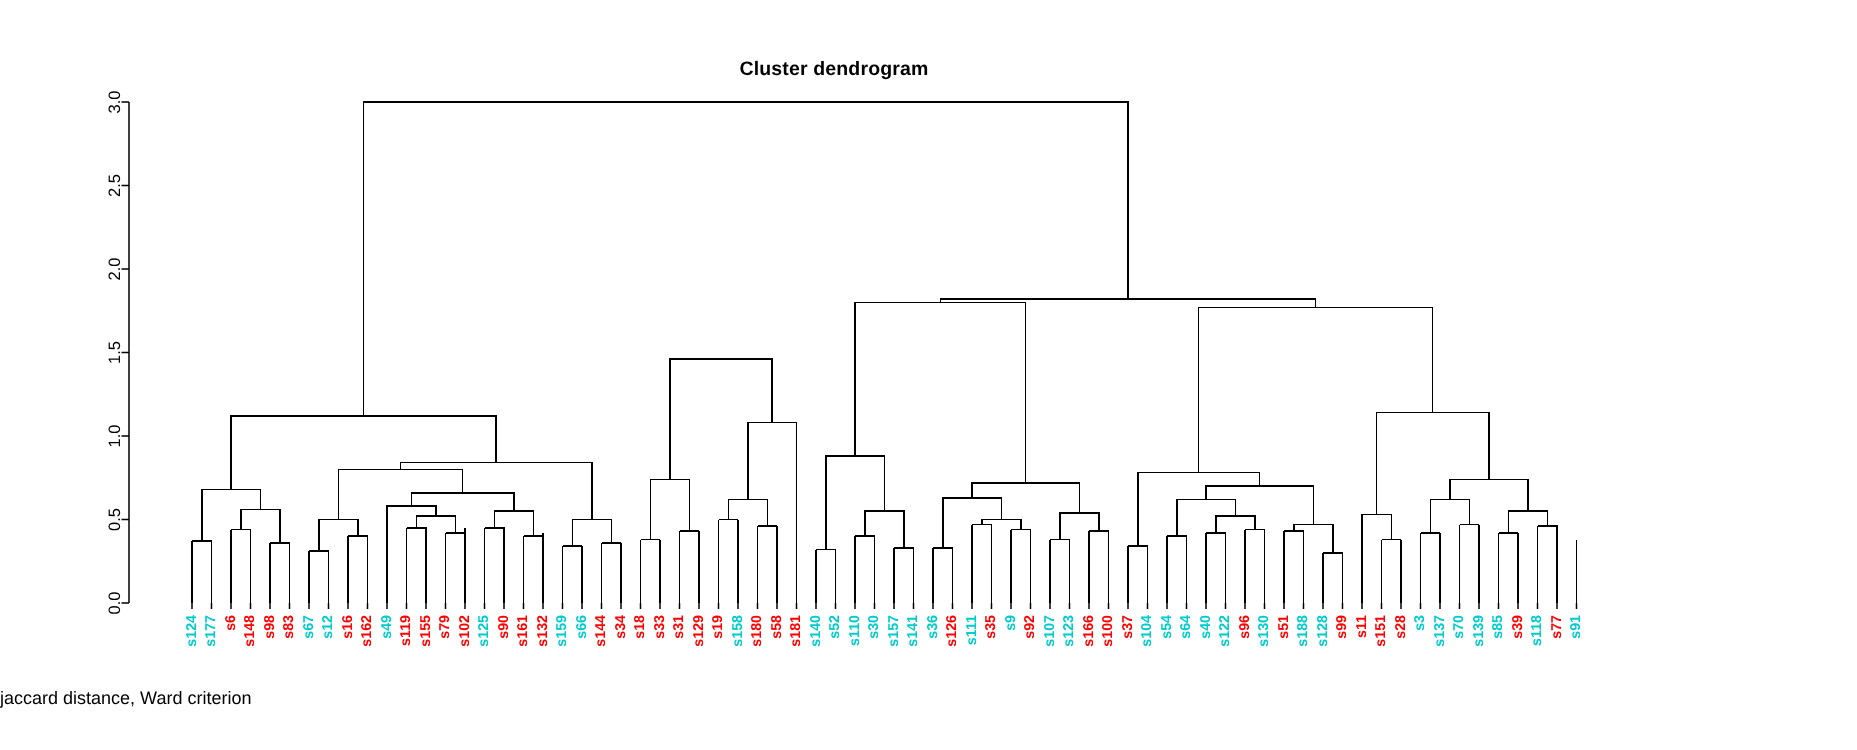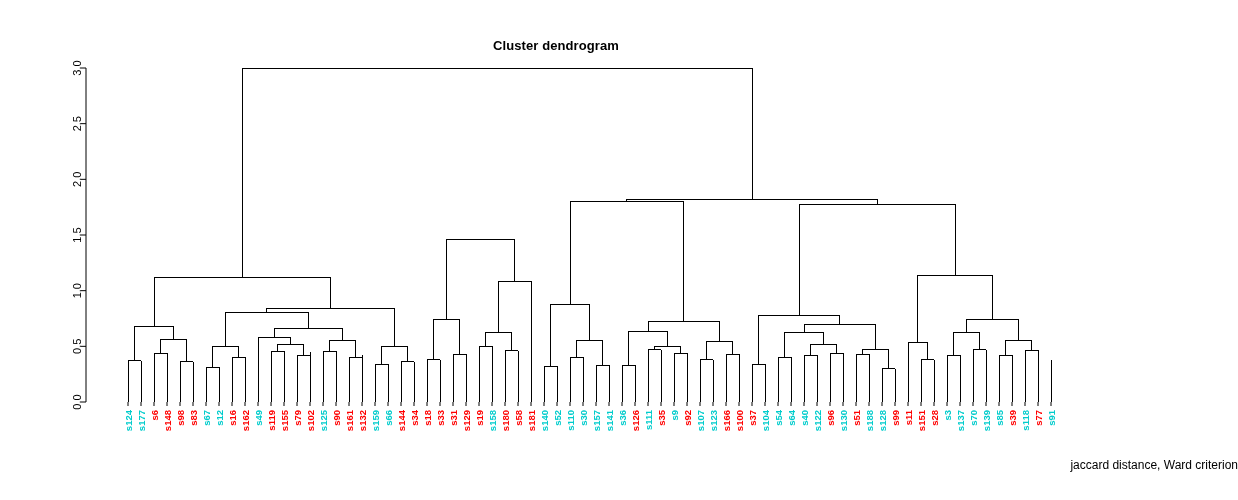--- a/index.html
+++ b/index.html
@@ -8,21 +8,21 @@
     width:1238px;height:500px;overflow:hidden;
     font-family:"Liberation Sans", sans-serif;
     color:#000000;
   }
   #plot-root{position:relative;width:1238px;height:500px;background:#fff;}
   #chart-title{
     position:absolute;left:0;top:18px;width:1112px;text-align:center;
     font-size:13px;font-weight:bold;letter-spacing:0.1px;margin-top:20px;
   }
   #x-axis-label{
-    position:absolute;left:0;top:458px;width:1238px;text-align:right;
+    position:absolute;left:0;top:458px;width:1238px;text-align:left;
     font-size:12px;font-weight:normal;
   }
   svg#dendro{position:absolute;left:0;top:0;width:1238px;height:500px;}
   .axis-line{stroke:#000;stroke-width:1;fill:none;}
   .tick-line{stroke:#000;stroke-width:1;}
   .tick-text{font-family:"Liberation Sans",sans-serif;font-size:11px;fill:#000;}
   .branch{stroke:#000;stroke-width:1;fill:none;shape-rendering:crispEdges;}
   .leaf-label{font-family:"Liberation Sans",sans-serif;font-size:9.5px;font-weight:bold;}
 </style>
 </head>

